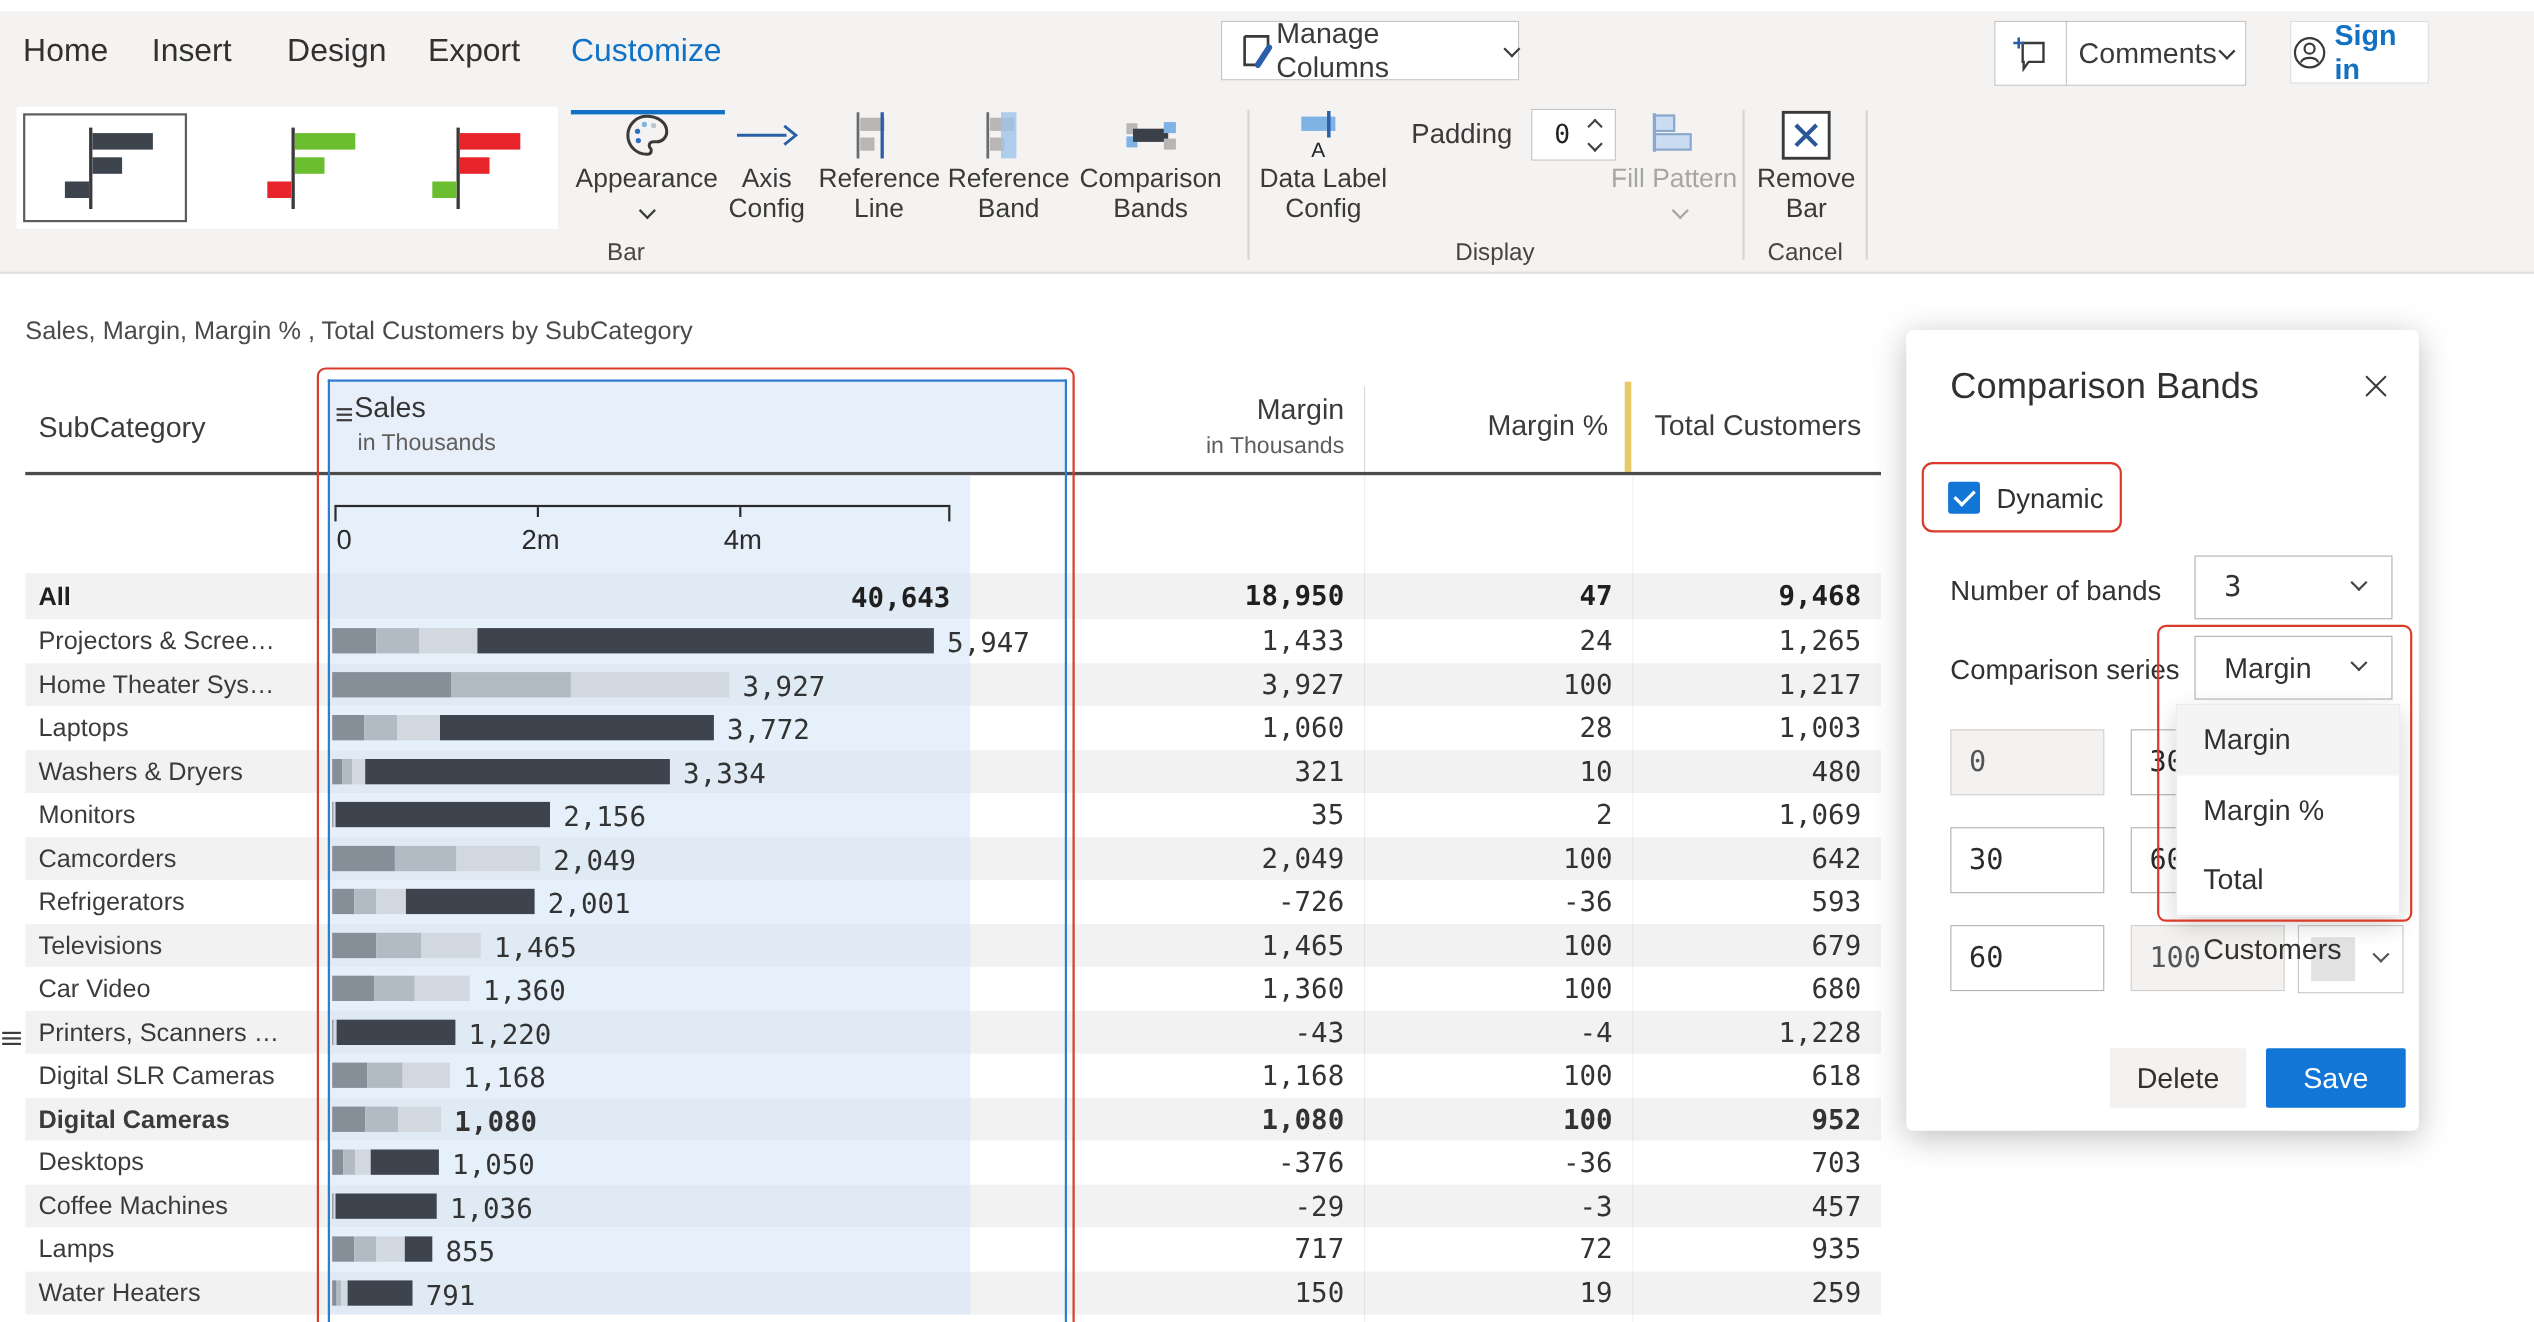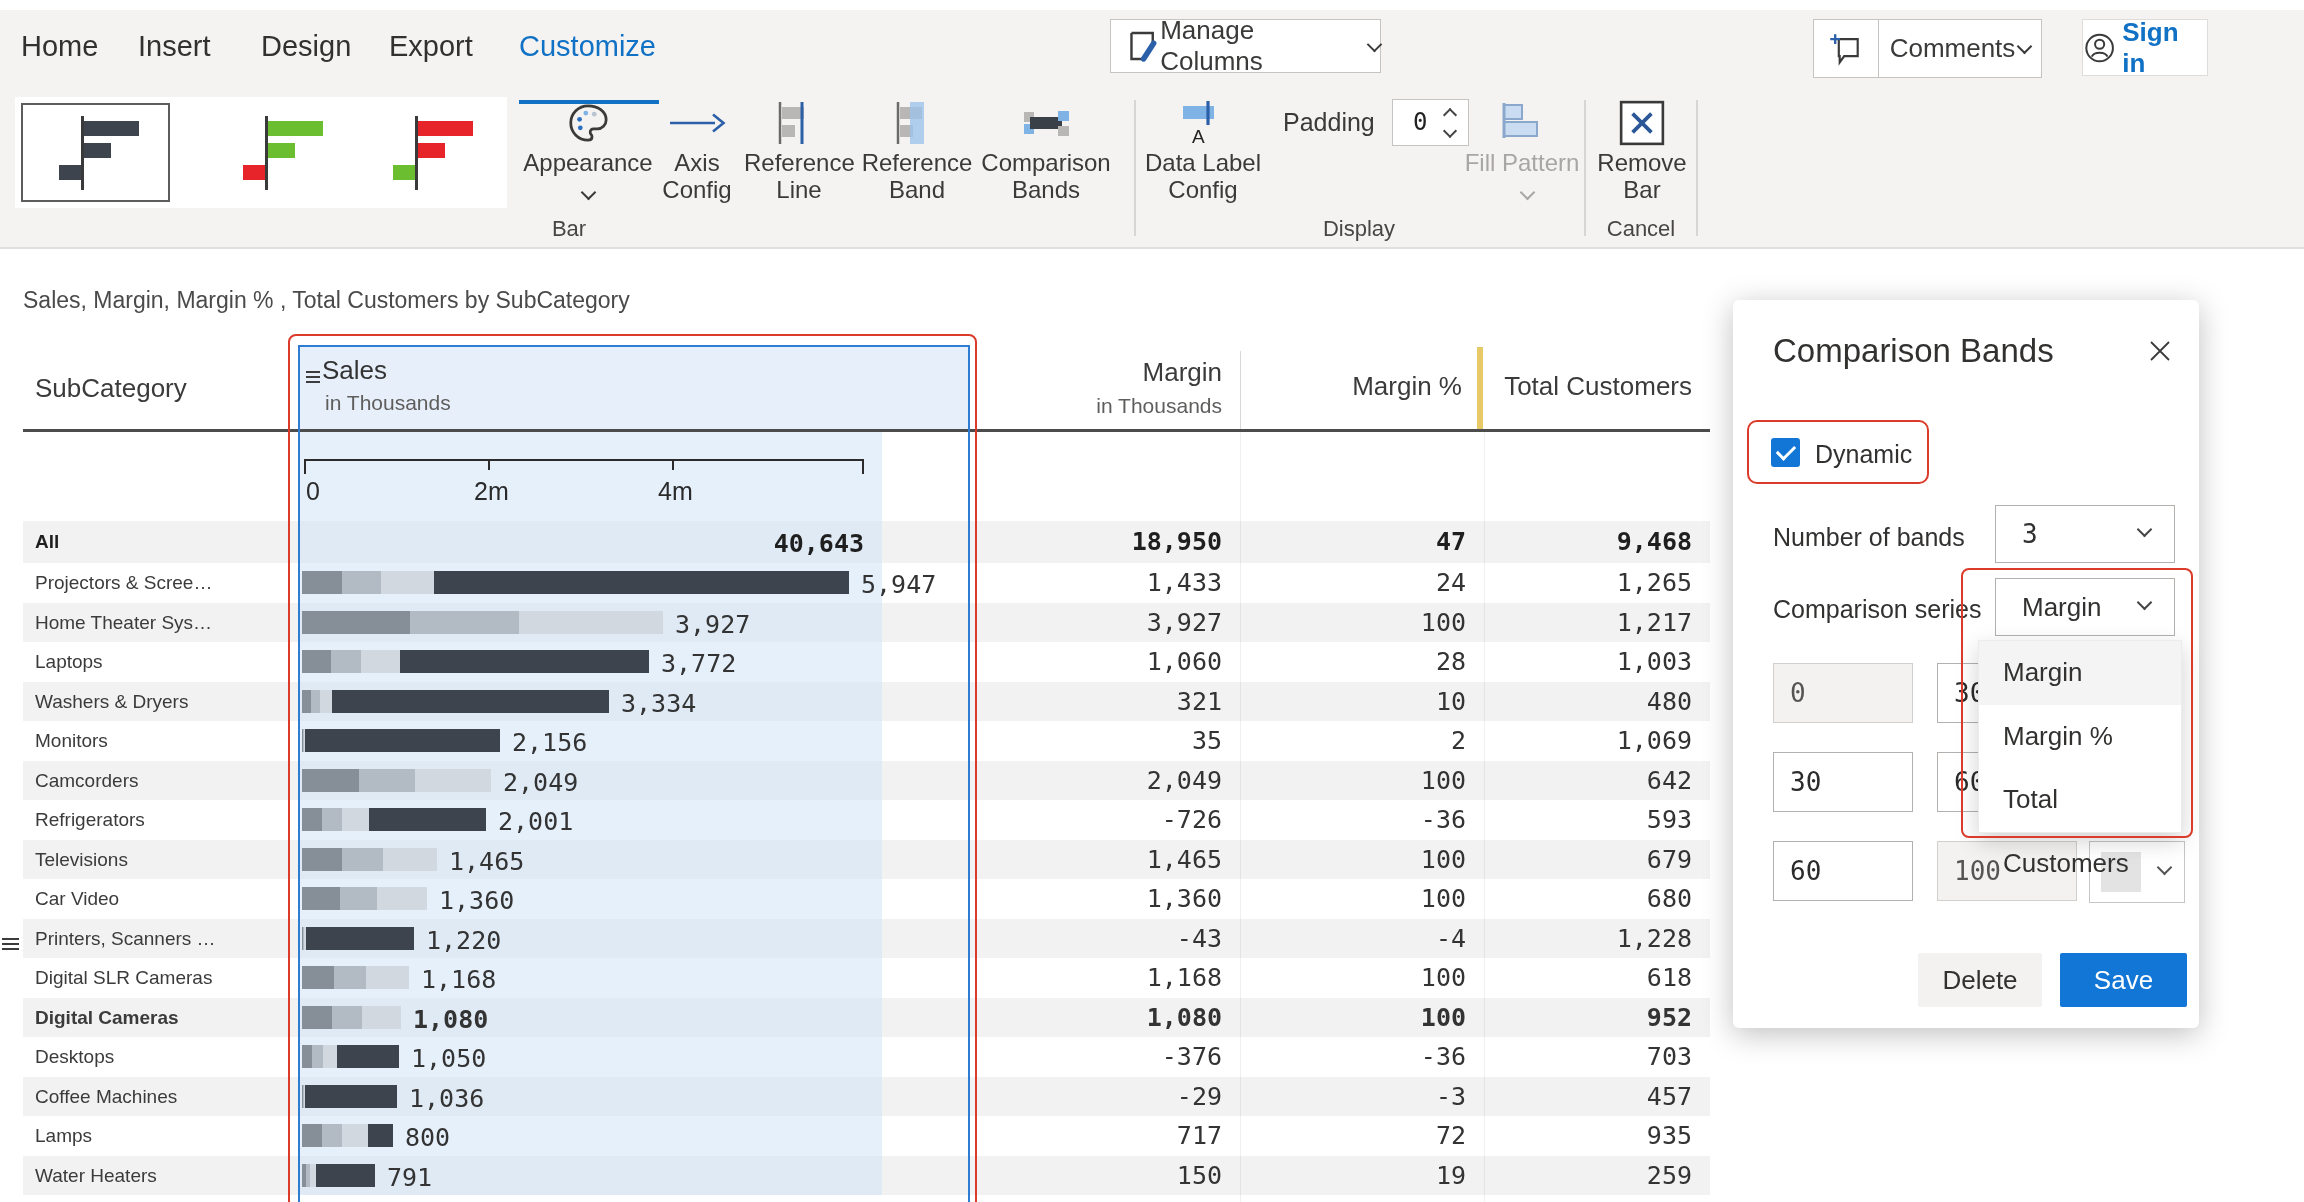--- a/index.html
+++ b/index.html
@@ -59,21 +59,21 @@
   .tick{position:absolute;top:0;width:2px;background:#2b2b2b;}
   .ticklbl{position:absolute;top:16px;font-size:25px;color:#2b2b2b;}
 
   .allrow{position:absolute;left:23px;top:272px;width:1687px;height:42px;background:#f2f2f2;font-weight:bold;}
   .allrow .c-sub,.allrow .num{font-weight:bold;color:#1f1f1f;}
 
   .rowscv{position:absolute;left:23px;top:314px;width:1687px;height:639px;}
   .trow{position:absolute;left:0;width:1687px;height:39.5px;background:#fff;}
   .trow.alt{background:#f2f2f2;}
   .cell{position:absolute;top:0;height:100%;box-sizing:border-box;}
-  .c-sub{left:0;width:275px;padding-left:12px;font-size:19px;color:#3b3b3b;line-height:39.5px;white-space:nowrap;overflow:hidden;}
+  .c-sub{left:0;width:275px;padding-left:12px;font-size:23px;color:#3b3b3b;line-height:39.5px;white-space:nowrap;overflow:hidden;}
   .c-sales{left:275px;width:584px;background:rgba(203,226,247,0.5);}
   .allrow .c-sub{line-height:42px;}
   .barwrap{position:absolute;left:4px;top:8px;height:23px;display:flex;}
   .seg{height:23px;display:inline-block;}
   .s1{background:var(--b1);} .s2{background:var(--b2);} .s3{background:var(--b3);} .s4{background:var(--bar);}
   .sval{position:absolute;top:7px;font-size:25px;color:#333;}
   .c-m{left:947px;width:270px;} .c-mp{left:1217px;width:244px;} .c-tc{left:1461px;width:226px;}
   .c-m,.c-mp,.c-tc{text-align:right;padding-right:18px;font-size:25px;color:#333;line-height:39.5px;}
   .allrow .c-m,.allrow .c-mp,.allrow .c-tc{line-height:42px;}
   .allrow .c-sales .sval{position:absolute;right:18px;left:auto;top:8px;font-weight:bold;color:#1f1f1f;}
@@ -559,21 +559,21 @@
         </div>
         <div class="trow" style="top: 553px;">
           <div class="cell c-sub">Lamps</div>
           <div class="cell c-sales">
             <div class="barwrap">
               <span class="seg s1" style="width:19.8px"></span>
               <span class="seg s2" style="width:19.8px"></span>
               <span class="seg s3" style="width:26.4px"></span>
               <span class="seg s4" style="width:24.9px"></span>
             </div>
-            <span class="sval num" style="left:107px">800</span>
+            <span class="sval num" style="left:107px">855</span>
           </div>
           <div class="cell c-m num">717</div>
           <div class="cell c-mp num">72</div>
           <div class="cell c-tc num">935</div>
         </div>
         <div class="trow alt" style="top: 592.5px;">
           <div class="cell c-sub">Water Heaters</div>
           <div class="cell c-sales">
             <div class="barwrap">
               <span class="seg s1" style="width:4.1px"></span>

